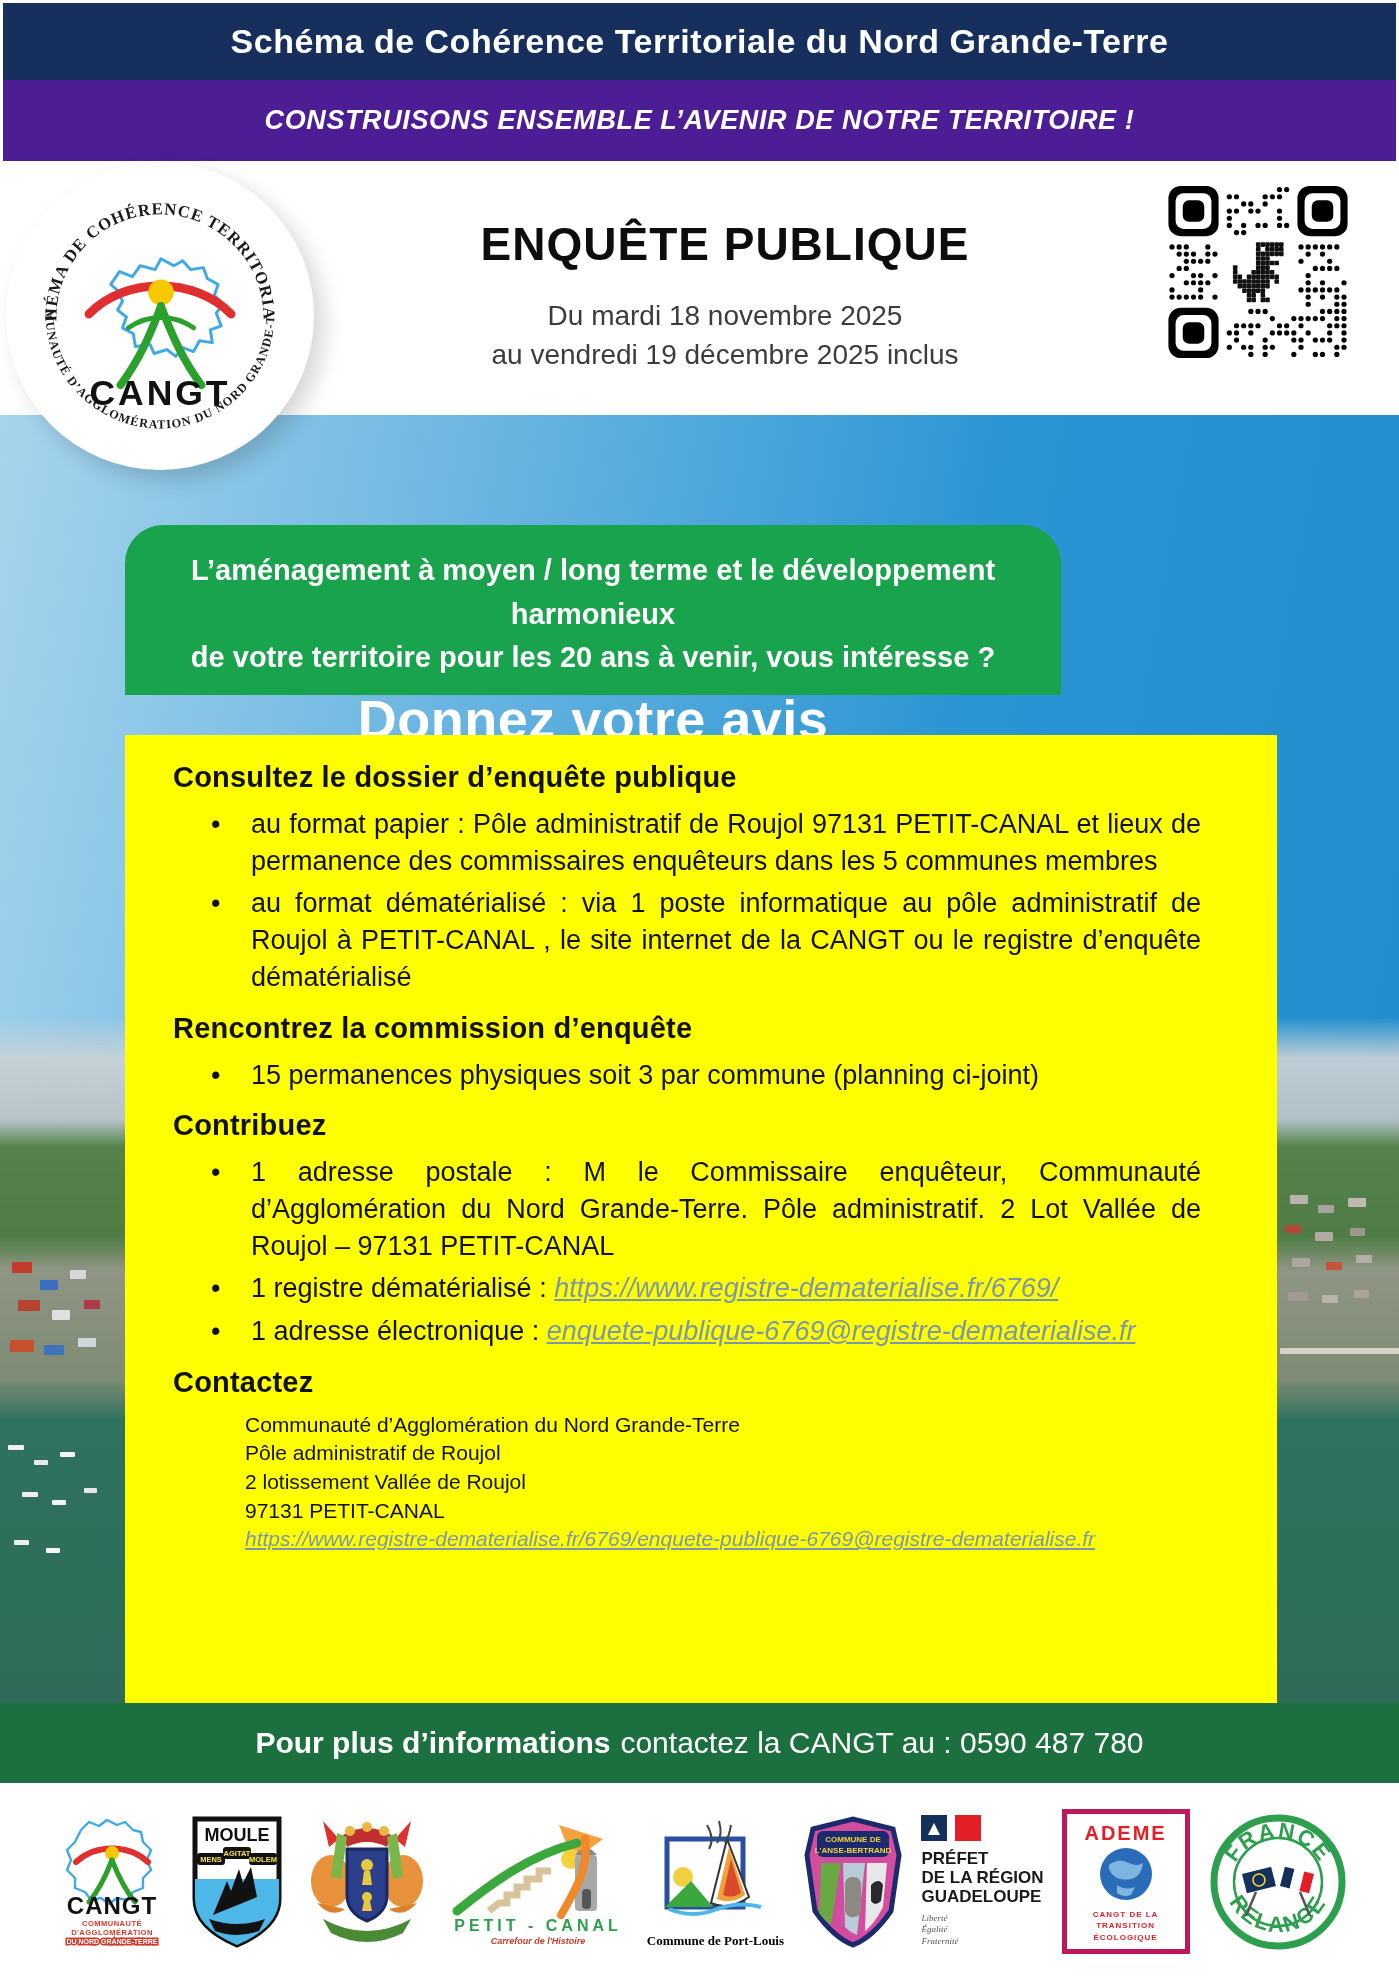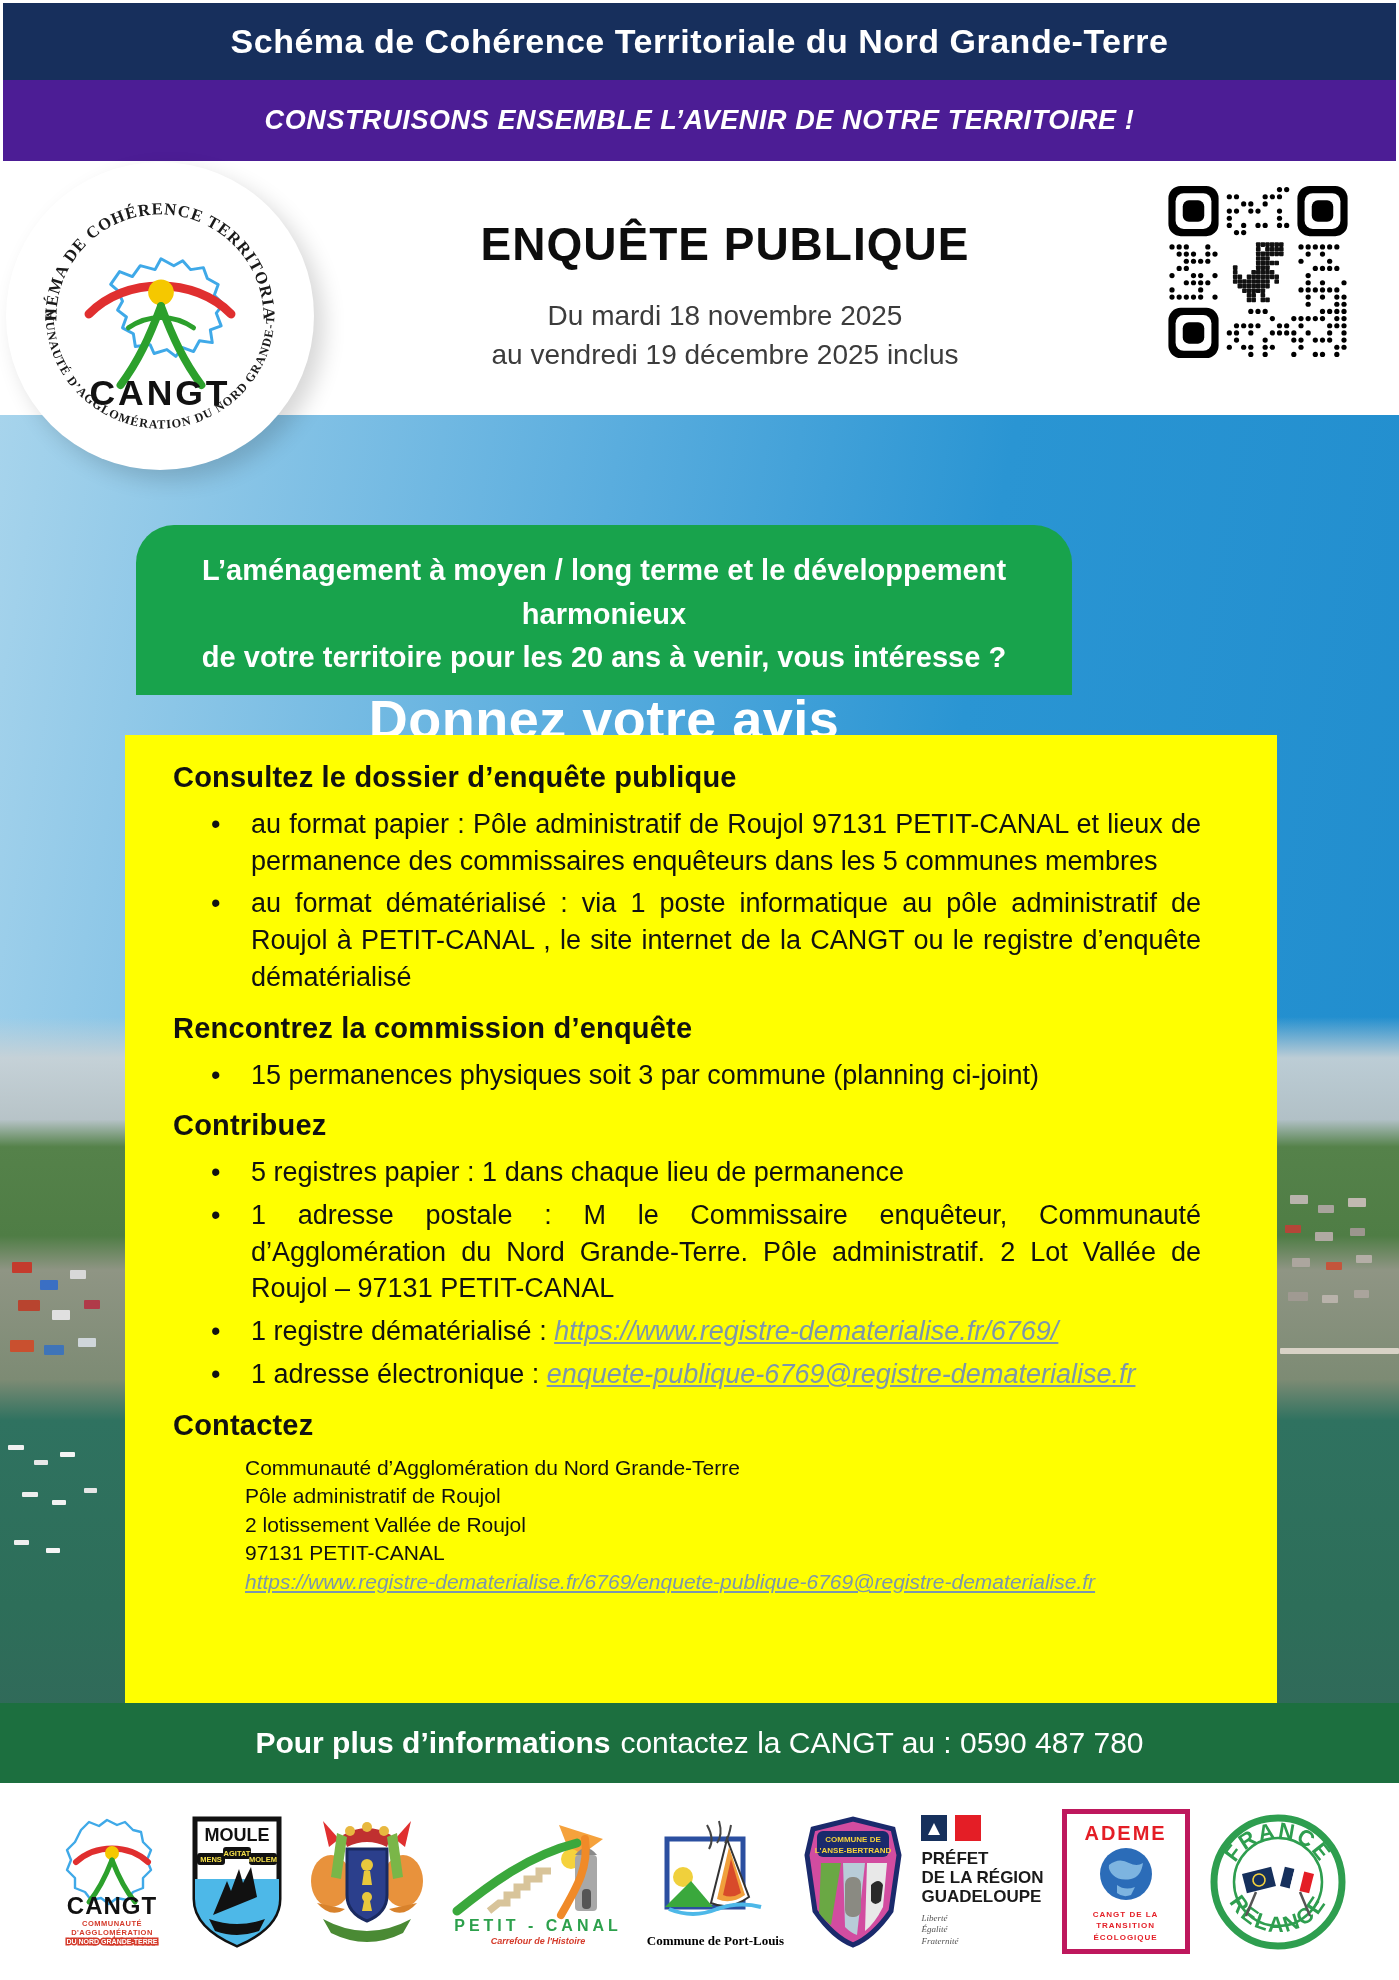--- a/index.html
+++ b/index.html
@@ -36,21 +36,21 @@
         rgba(201,210,214,.92) 47%,rgba(185,195,198,.95) 51.5%,
         #55824a 53.5%,#4f7d45 60%,
         #8f9584 62.5%,#7d8b74 70.5%,
         #2f7260 73.5%,#2d6e59 87%,#33675a 100%),
       linear-gradient(100deg,#a7d4ec 0%,#5aadde 38%,#2a95d3 62%,#1f8ccd 100%);}
   .speck{position:absolute;display:block;border-radius:1px;}
 
   
   .banner{position:absolute;left:125px;top:525px;width:936px;height:170px;background:#18a34c;
           border-radius:38px 38px 0 0;z-index:3;text-align:center;color:#fff;padding-top:24px;
-          box-sizing:border-box;margin-left:11px;}
+          box-sizing:border-box;}
   .banner .l{font-size:29px;font-weight:700;line-height:1.5;}
   .banner .cta{font-size:54px;font-weight:800;margin-top:8px;letter-spacing:.5px;}
 
   
   .info{position:absolute;left:125px;top:735px;width:1152px;height:1244px;background:#ffff00;
         z-index:3;box-sizing:border-box;padding:26px 76px 0 48px;color:#111;}
   .info h3{font-size:29px;font-weight:800;margin:0 0 12px 0;letter-spacing:.2px;}
   .info ul{list-style:none;margin:0 0 16px 0;padding:0 0 0 78px;}
   .info li{position:relative;font-size:27px;line-height:1.36;text-align:justify;margin-bottom:6px;}
   .info li::before{content:"•";position:absolute;left:-40px;top:0;font-size:27px;}
@@ -395,21 +395,20 @@
       <li><span>au format dématérialisé : via 1 poste informatique au pôle administratif de Roujol à PETIT-CANAL , le site internet de la CANGT ou le registre d’enquête dématérialisé</span></li>
     </ul>
 
     <h3>Rencontrez la commission d’enquête</h3>
     <ul>
       <li><span>15 permanences physiques soit 3 par commune (planning ci-joint)</span></li>
     </ul>
 
     <h3>Contribuez</h3>
     <ul>
-      <li><span>5 registres papier : 1 dans chaque lieu de permanence</span></li>
       <li><span>1 adresse postale : M le Commissaire enquêteur, Communauté d’Agglomération du Nord Grande-Terre. Pôle administratif. 2 Lot Vallée de Roujol – 97131 PETIT-CANAL</span></li>
       <li>
         <span>1 registre dématérialisé : </span><a class="lnk" href="#">https://www.registre-dematerialise.fr/6769/</a>
       </li>
       <li>
         <span>1 adresse électronique : </span><a class="lnk" href="#">enquete-publique-6769@registre-dematerialise.fr</a>
       </li>
     </ul>
 
     <h3>Contactez</h3>

